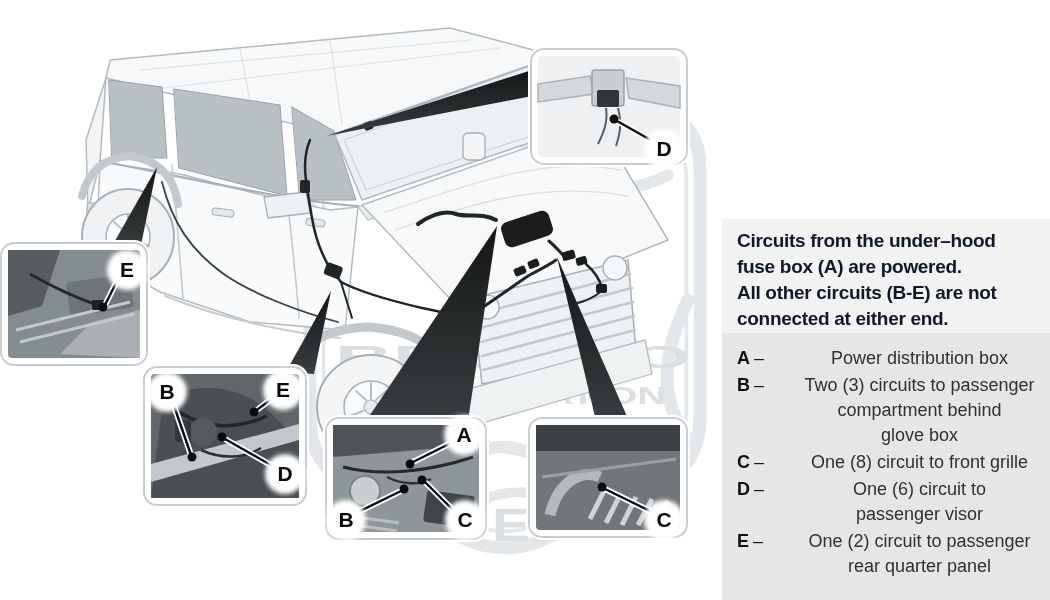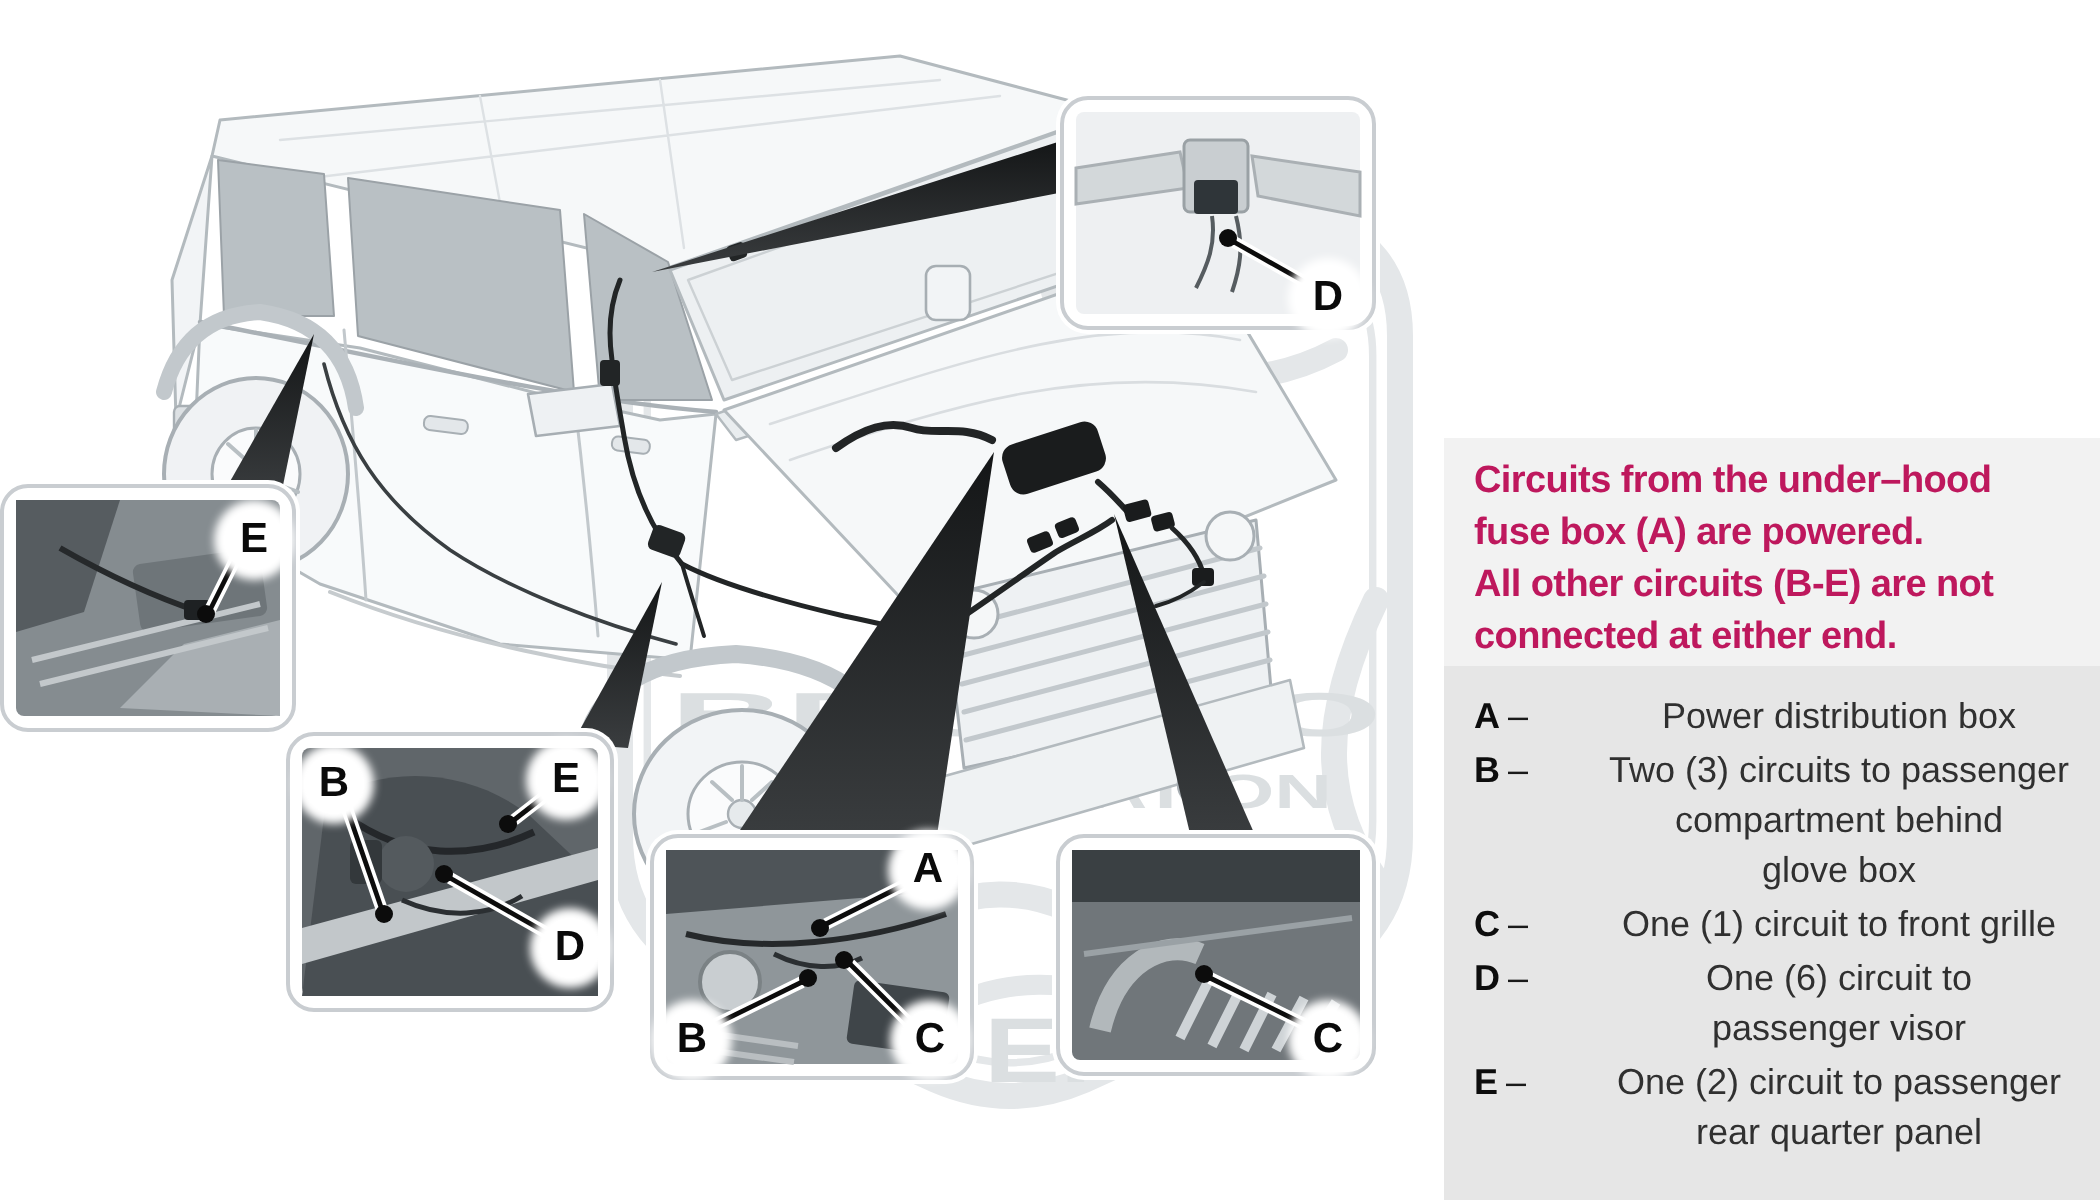--- a/index.html
+++ b/index.html
@@ -12,21 +12,21 @@
   .callout{position:absolute;background:#fff;border:2px solid #c9cdd1;border-radius:14px;
            box-sizing:border-box;box-shadow:0 0 0 2px #fff;}
   .callout svg{position:absolute;left:0;top:0;}
   .tag{position:absolute;width:30px;height:30px;border-radius:50%;background:#fff;
        box-shadow:0 0 4px 5px #fff;display:flex;align-items:center;justify-content:center;
        font-size:21px;font-weight:bold;color:#0a0a0a;z-index:3;}
 
   
   .panel-heading{position:absolute;left:722px;top:219px;width:328px;height:114px;
       background:#f2f2f2;box-sizing:border-box;padding:9px 6px 0 15px;
-      font-size:19px;line-height:26px;font-weight:bold;color:#be185d;
+      font-size:19px;line-height:26px;font-weight:bold;color:#0f172a;
       letter-spacing:-0.3px;white-space:pre-line;}
   .panel-legend{position:absolute;left:722px;top:333px;width:328px;height:267px;
       background:#e6e6e6;box-sizing:border-box;padding:13px 6px 0 15px;}
   .legend-row{display:grid;grid-template-columns:58px 1fr;margin-bottom:2px;}
   .legend-key{font-size:18px;line-height:25px;color:#0d0d0d;font-weight:bold;}
   .legend-key .dash{font-weight:normal;margin-left:4px;color:#1a1a1a;}
   .legend-text{font-size:18px;line-height:25px;color:#303030;white-space:pre-line;text-align:center;}
 </style>
 </head>
 <body>
@@ -258,21 +258,21 @@
       <div class="legend-text">Power distribution box</div>
     </div>
     <div class="legend-row">
       <div class="legend-key"><span>B</span><span class="dash">–</span></div>
       <div class="legend-text">Two (3) circuits to passenger
 compartment behind
 glove box</div>
     </div>
     <div class="legend-row">
       <div class="legend-key"><span>C</span><span class="dash">–</span></div>
-      <div class="legend-text">One (1) circuit to front grille</div>
+      <div class="legend-text">One (8) circuit to front grille</div>
     </div>
     <div class="legend-row">
       <div class="legend-key"><span>D</span><span class="dash">–</span></div>
       <div class="legend-text">One (6) circuit to
 passenger visor</div>
     </div>
     <div class="legend-row">
       <div class="legend-key"><span>E</span><span class="dash">–</span></div>
       <div class="legend-text">One (2) circuit to passenger
 rear quarter panel</div>

